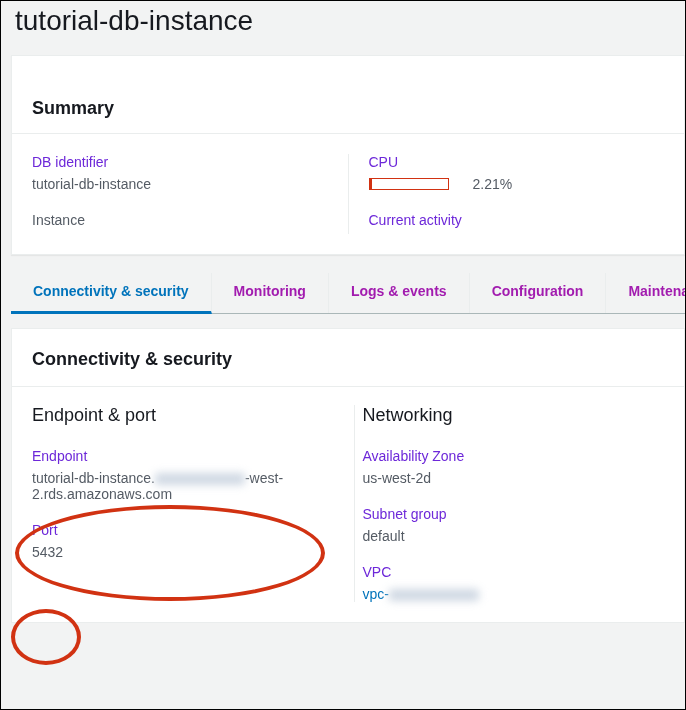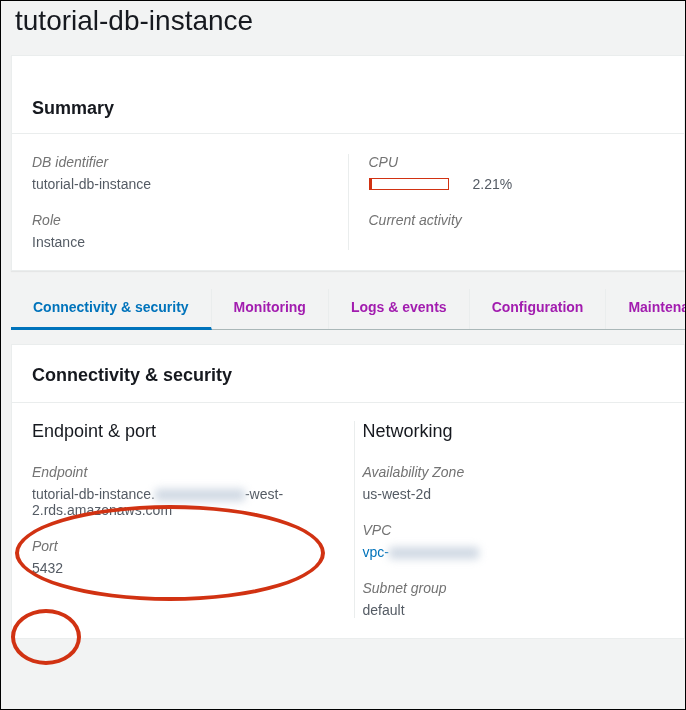--- a/index.html
+++ b/index.html
@@ -53,23 +53,22 @@
       min-width: 0;
     }
     .col.left { border-right: 1px solid #eaeded; padding-right: 20px; }
     .col.right { padding-left: 20px; }
     .field {
       margin-bottom: 20px;
     }
     .field:last-child { margin-bottom: 0; }
     .field-label {
       font-size: 14px;
-      color: #737373;
+      color: #6d28d9;
       margin-bottom: 6px;
-      font-style: italic;
     }
     .field-value {
       font-size: 14px;
       color: #545b64;
     }
     .field-value.link { color: #0073bb; }
     .cpu-row { display: flex; align-items: center; gap: 24px; }
     .cpu-bar {
       width: 80px;
       height: 12px;
@@ -164,21 +163,20 @@
     <div class="panel-header">
       <h2>Summary</h2>
     </div>
     <div class="summary-body">
       <div class="col left">
         <div class="field">
           <div class="field-label">DB identifier</div>
           <div class="field-value">tutorial-db-instance</div>
         </div>
         <div class="field">
-          <div class="field-label">Role</div>
           <div class="field-value">Instance</div>
         </div>
       </div>
       <div class="col right">
         <div class="field">
           <div class="field-label">CPU</div>
           <div class="cpu-row">
             <div class="cpu-bar">
                 <div class="cpu-bar-fill"></div>
               </div>
@@ -218,29 +216,29 @@
           <div class="field-value">5432</div>
         </div>
       </div>
       <div class="sub-col right">
         <div class="section-title">Networking</div>
         <div class="field">
           <div class="field-label">Availability Zone</div>
           <div class="field-value">us-west-2d</div>
         </div>
         <div class="field">
+          <div class="field-label">Subnet group</div>
+          <div class="field-value">default</div>
+        </div>
+        <div class="field">
           <div class="field-label">VPC</div>
           <div class="field-value link">
             <span>vpc-</span><span class="blur"></span>
           </div>
         </div>
-        <div class="field">
-          <div class="field-label">Subnet group</div>
-          <div class="field-value">default</div>
-        </div>
       </div>
     </div>
   </div>
 
   <div class="annot oval" style="left:14px; top:504px; width:310px; height:96px;"></div>
   <div class="annot oval" style="left:10px; top:608px; width:70px; height:56px;"></div>
 
 </div>
 
 </body></html>

